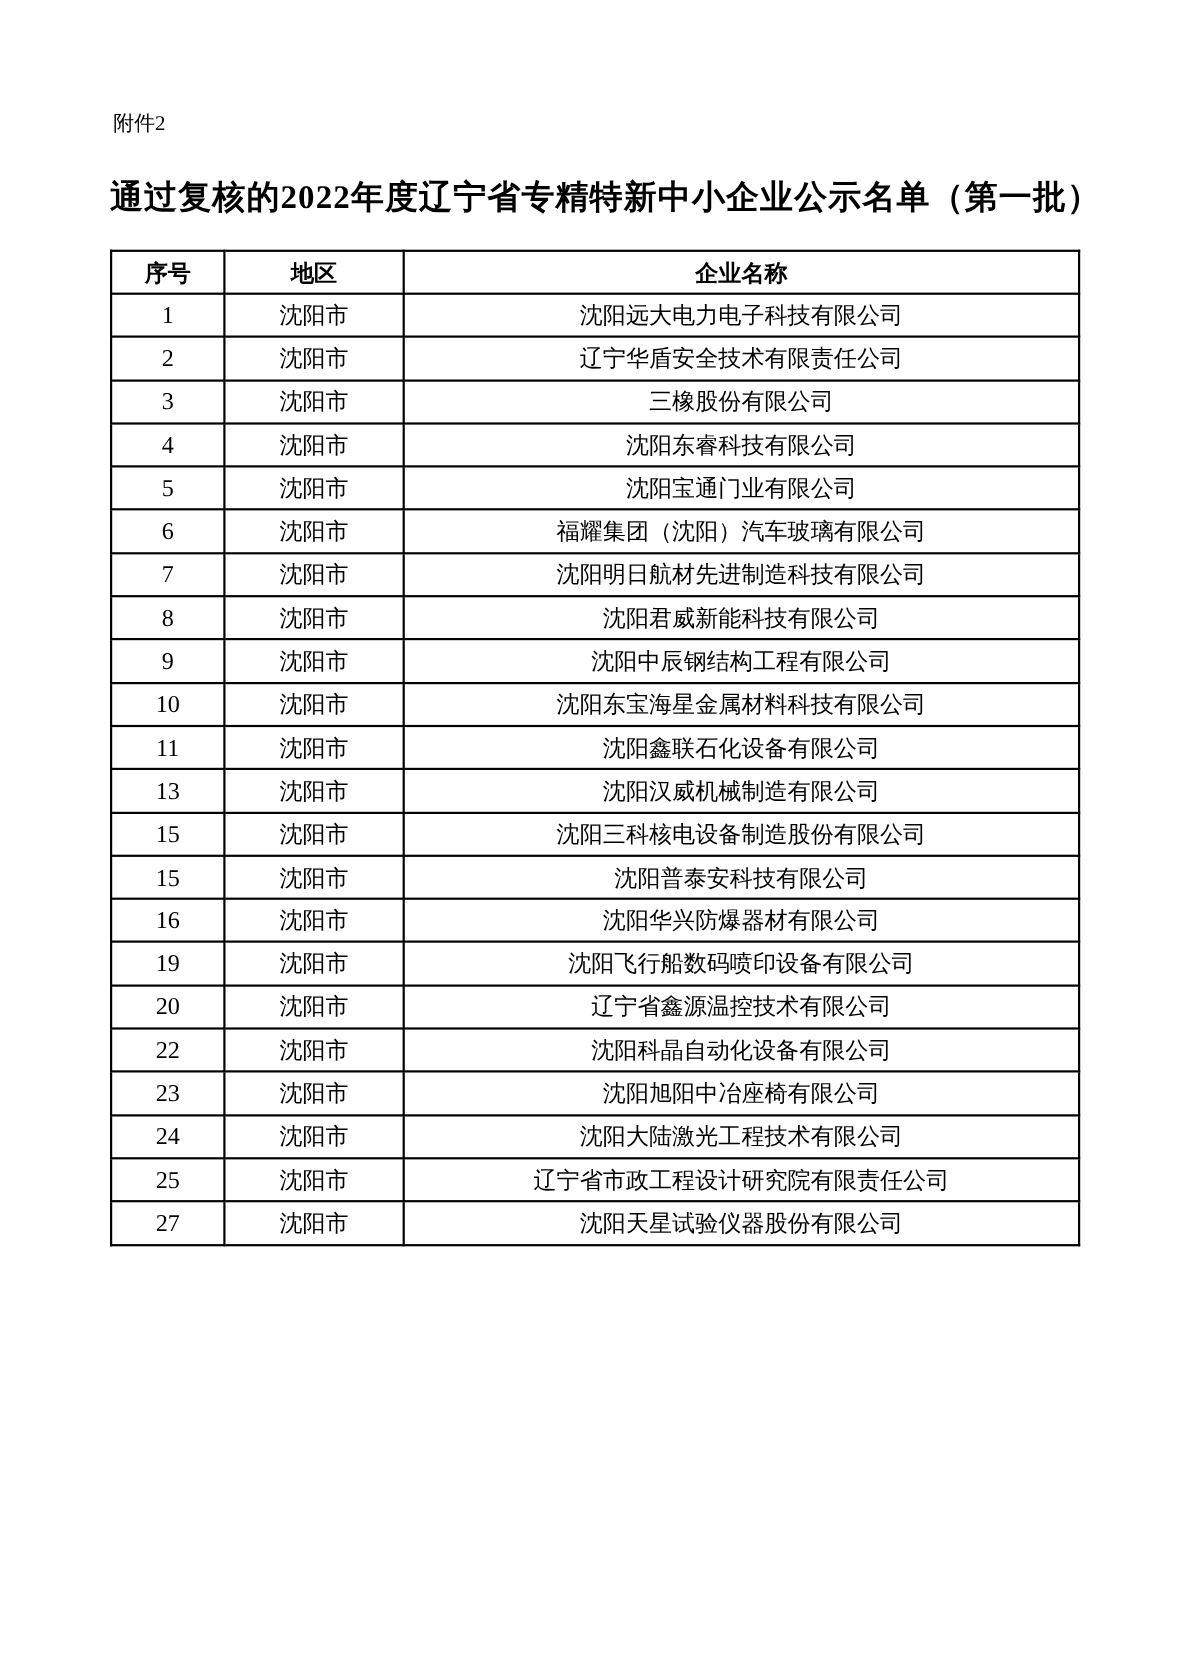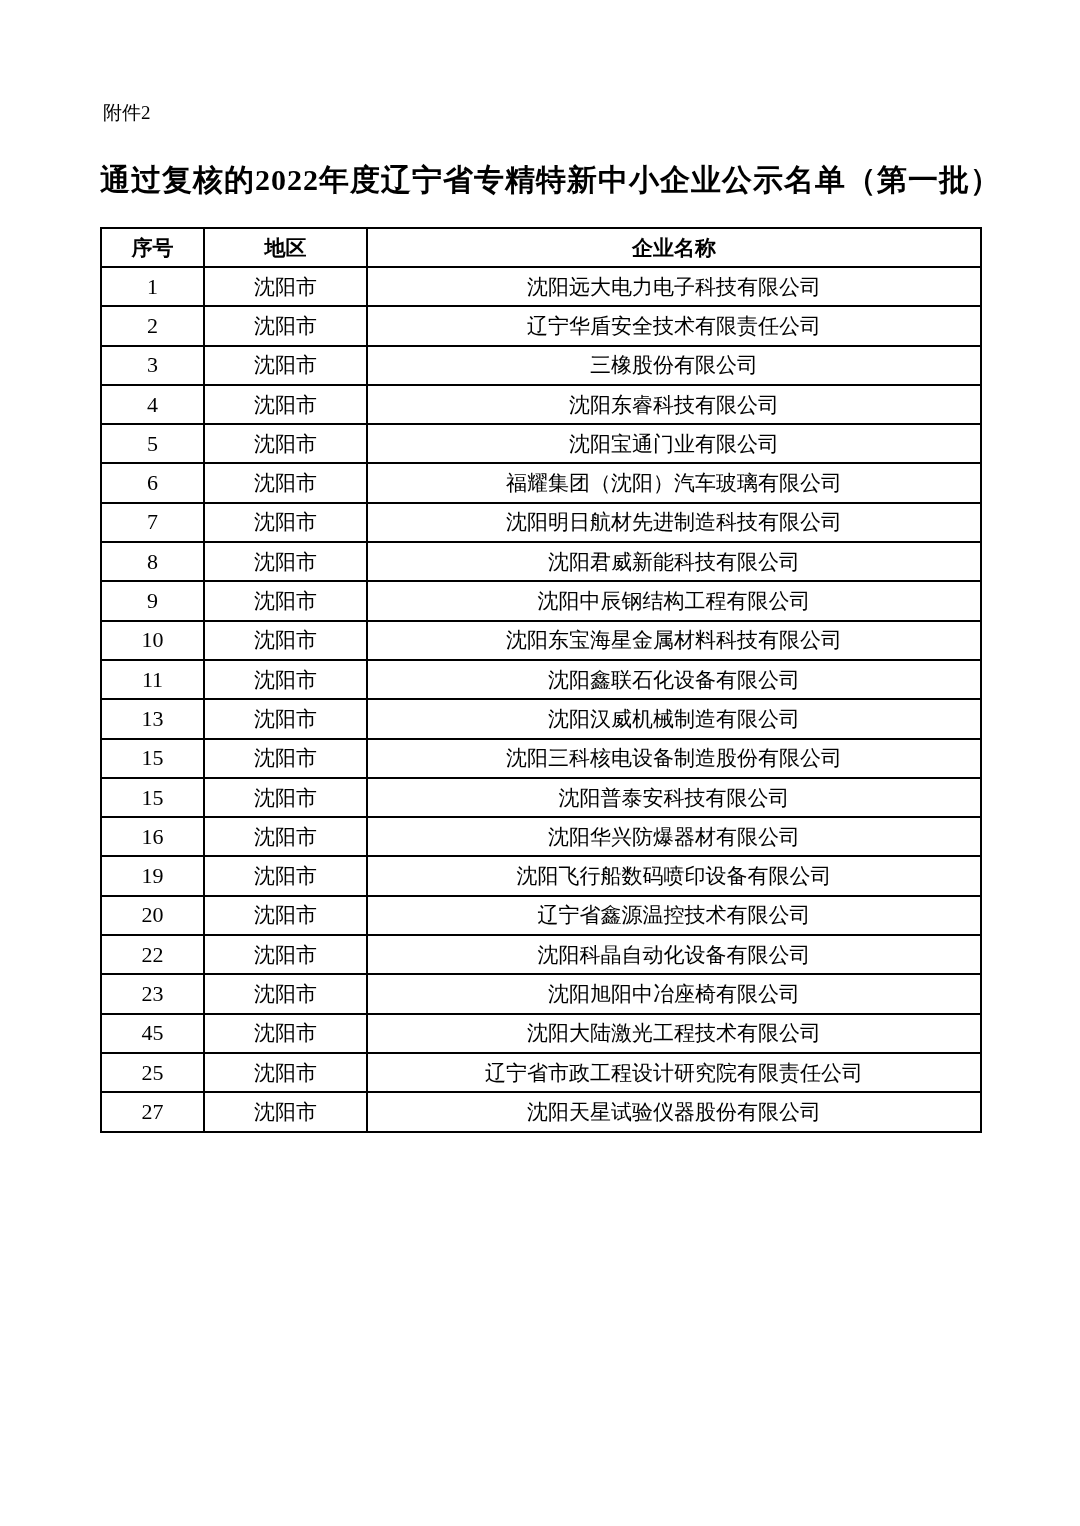--- a/index.html
+++ b/index.html
@@ -179,21 +179,21 @@
           <td class="cell-no">22</td>
           <td class="cell-region">沈阳市</td>
           <td class="cell-company">沈阳科晶自动化设备有限公司</td>
         </tr>
         <tr>
           <td class="cell-no">23</td>
           <td class="cell-region">沈阳市</td>
           <td class="cell-company">沈阳旭阳中冶座椅有限公司</td>
         </tr>
         <tr>
-          <td class="cell-no">45</td>
+          <td class="cell-no">24</td>
           <td class="cell-region">沈阳市</td>
           <td class="cell-company">沈阳大陆激光工程技术有限公司</td>
         </tr>
         <tr>
           <td class="cell-no">25</td>
           <td class="cell-region">沈阳市</td>
           <td class="cell-company">辽宁省市政工程设计研究院有限责任公司</td>
         </tr>
         <tr>
           <td class="cell-no">27</td>

